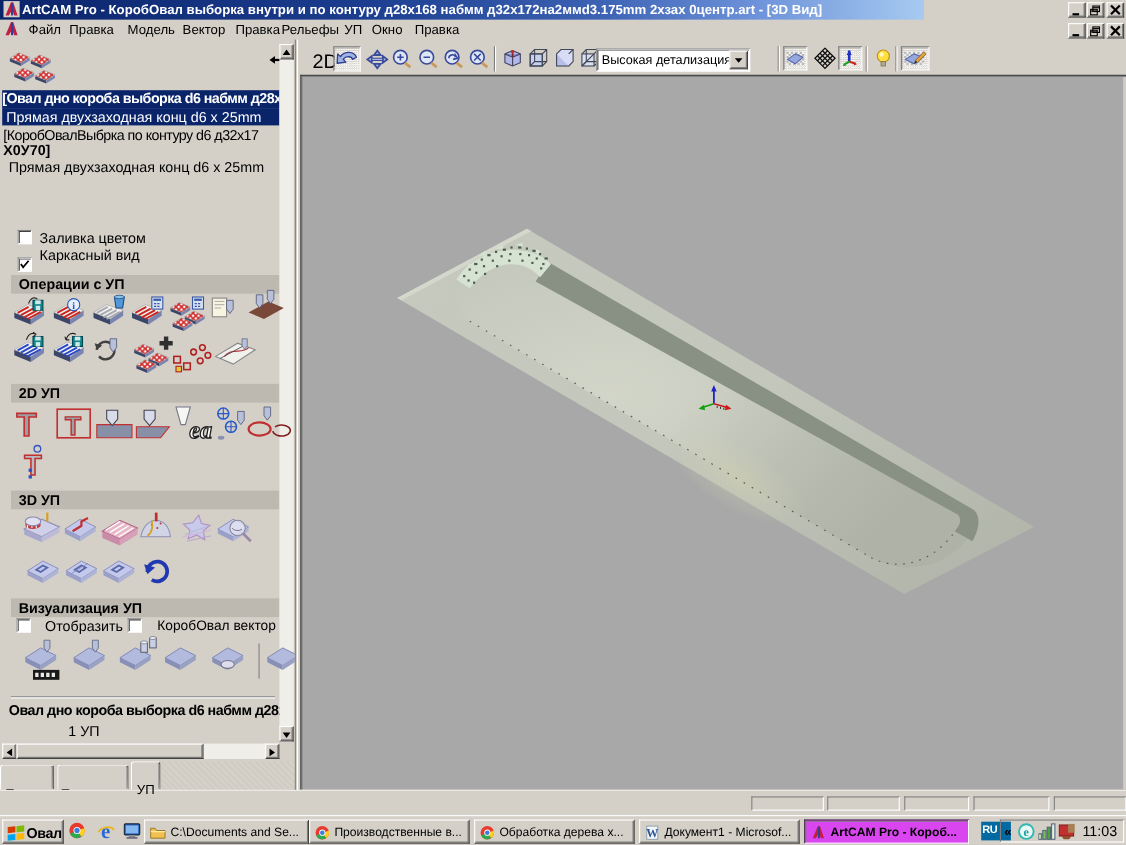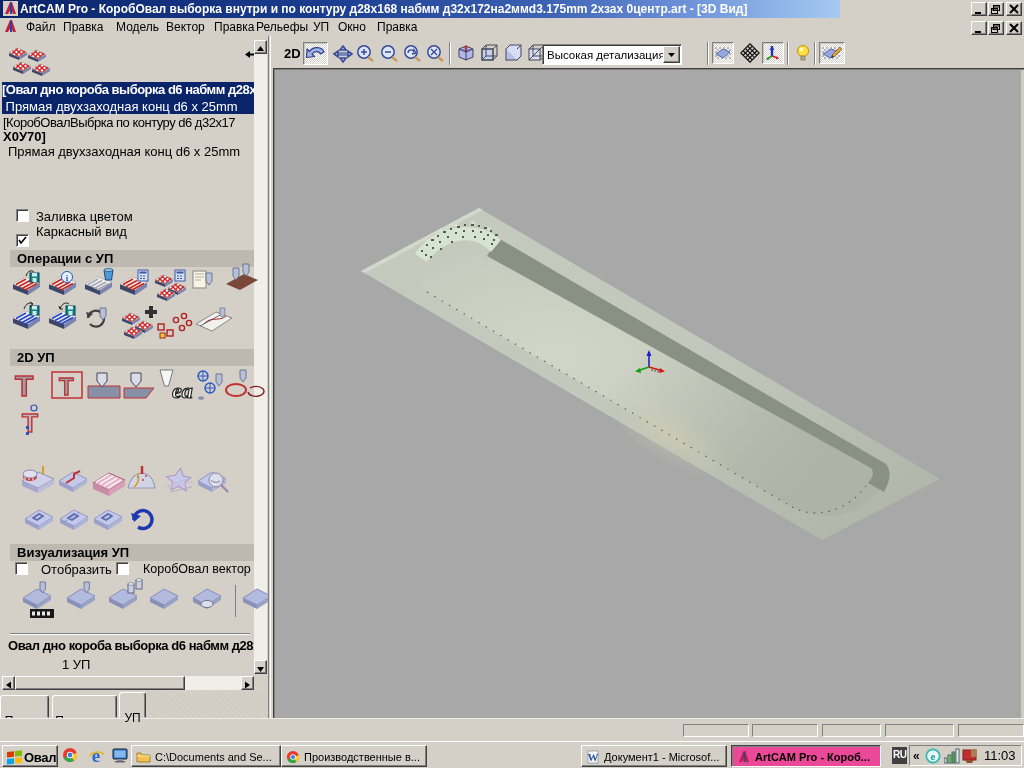--- a/index.html
+++ b/index.html
@@ -84,21 +84,21 @@
       </svg>
     </div>
   <div class="wbtn" style="left:1006px;top:3px">
       <svg width="14" height="12">
         <path d="M3 2 L11 10 M11 2 L3 10" stroke="#000" stroke-width="2"></path>
       </svg>
     </div>
 </div>
 
 <div id="toolbar" class="abs">
-  <div class="abs" style="left:18px;top:10px;font-weight:bold;font-size:13px;color:#000">2D</div>
+  <div class="abs" style="left:18px;top:10px;font-weight:normal;font-size:18px;color:#000">2D</div>
 
   <div class="abs sunk2" style="left:37px;top:6px;width:25px;height:23px"><svg width="23" height="21">
         <path d="M20 9 C18 3.5 9 3 5.5 8.5 L3 6 L2.5 14.5 L10.5 13.5 L8 11 C10.5 7.5 15.5 8 16.5 11 Z" fill="#9fb2e2" stroke="#2e3e92" stroke-width="1.2" stroke-linejoin="round"></path>
       </svg></div>
 
   <svg class="abs" style="left:66px;top:8px" width="22" height="20">
       <g stroke="#3a4a9a" stroke-width="1.6" fill="#a8b8e0">
         <path d="M11 2 L14 6 L8 6 Z"></path>
         <path d="M11 18 L14 14 L8 14 Z"></path>
         <path d="M2 10 L6 7 L6 13 Z"></path>
@@ -227,20 +227,21 @@
   <div class="abs ptxt" style="left:36px;top:173px">Заливка цветом</div>
   <div class="cb" style="left:16px;top:198px">
       <svg width="11" height="11" style="position:absolute;left:0;top:0">
         <path d="M2 5 L4 8 L9 2" fill="none" stroke="#000" stroke-width="1.6"></path>
       </svg>
     </div>
   <div class="abs ptxt" style="left:36px;top:188px">Каркасный вид</div>
 
   <div class="hdr" style="top:214px">Операции с УП</div>
   <div class="hdr" style="top:313px">2D УП</div>
+  <div class="hdr" style="top:410px">3D УП</div>
   <div class="hdr" style="top:508px">Визуализация УП</div>
 
   <div class="cb" style="left:15px;top:526px"></div>
   <div class="abs ptxt" style="left:41px;top:526px">Отобразить</div>
   <div class="cb" style="left:116px;top:526px"></div>
   <div class="abs ptxt" style="left:143px;top:526px;font-size:12.5px">КоробОвал вектор</div>
 
   <div class="abs" style="left:10px;top:597px;width:240px;height:1px;background:#808080"></div>
   <div class="abs" style="left:10px;top:598px;width:240px;height:1px;background:#fff"></div>
   <div class="abs ptxt" style="left:8px;top:602px;font-weight:bold;letter-spacing:-0.45px">Овал дно короба выборка d6 набмм д28x</div>
@@ -684,36 +685,46 @@
   <div class="tbtn" style="left:281px;width:146px">
     <svg width="14" height="14" style="position:absolute;left:4px;top:4px" viewBox="0 0 16 16">
         <circle cx="8" cy="8" r="7" fill="#e83b2e"></circle>
         <path d="M8 8 L1.5 11 A7 7 0 0 0 12 13.5 Z" fill="#2da94f"></path>
         <path d="M8 8 L12 13.5 A7 7 0 0 0 14.8 6 Z" fill="#ffd01a"></path>
         <circle cx="8" cy="8" r="3.2" fill="#fff"></circle>
         <circle cx="8" cy="8" r="2.4" fill="#3e7de0"></circle>
       </svg>
     <span style="position:absolute;left:22px;top:5px">Производственные в...</span>
   </div>
+  <div class="tbtn" style="left:431px;width:146px">
+    <svg width="14" height="14" style="position:absolute;left:4px;top:4px" viewBox="0 0 16 16">
+        <circle cx="8" cy="8" r="7" fill="#e83b2e"></circle>
+        <path d="M8 8 L1.5 11 A7 7 0 0 0 12 13.5 Z" fill="#2da94f"></path>
+        <path d="M8 8 L12 13.5 A7 7 0 0 0 14.8 6 Z" fill="#ffd01a"></path>
+        <circle cx="8" cy="8" r="3.2" fill="#fff"></circle>
+        <circle cx="8" cy="8" r="2.4" fill="#3e7de0"></circle>
+      </svg>
+    <span style="position:absolute;left:22px;top:5px">Обработка дерева х...</span>
+  </div>
   <div class="tbtn" style="left:581px;width:146px">
     <svg width="14" height="14" style="position:absolute;left:4px;top:4px">
         <rect x="2" y="1" width="10" height="12" fill="#f4f6fa" stroke="#8899aa" stroke-width="0.8"></rect>
         <text x="7" y="11" font-size="11" font-weight="bold" fill="#2b5797" text-anchor="middle" font-family="Liberation Serif">W</text>
       </svg>
     <span style="position:absolute;left:22px;top:5px">Документ1 - Microsof...</span>
   </div>
-  <div class="tbtn" style="left:731px;width:150px;border-color:#404040 #ffffff #ffffff #404040;box-shadow:inset 1px 1px 0 #808080;background:#ec4899;font-weight:bold">
+  <div class="tbtn" style="left:731px;width:150px;border-color:#404040 #ffffff #ffffff #404040;box-shadow:inset 1px 1px 0 #808080;background:#d946ef;font-weight:bold">
     <svg width="14" height="14" style="position:absolute;left:5px;top:4px" viewBox="0 0 15 15">
         <path d="M2 13 L7 1 L9 1 L13 13 L10 13 L8 8 L5 13 Z" fill="#c02040"></path>
         <rect x="7" y="2" width="2" height="11" fill="#3040a0"></rect>
       </svg>
     <span style="position:absolute;left:23px;top:5px">ArtCAM Pro - Короб...</span>
   </div>
 
-  <div class="abs" style="left:892px;top:5px;width:15px;height:17px;background:#404040">
+  <div class="abs" style="left:892px;top:5px;width:27px;height:17px;background:#0369a1">
       <span style="position:absolute;left:1px;top:2px;font-size:10px;font-weight:bold;color:#fff;letter-spacing:-0.5px">RU</span>
     </div>
   <div class="abs" style="left:909px;top:3px;width:113px;height:21px;border:1px solid;border-color:#808080 #fff #fff #808080"></div>
   <div class="abs" style="left:913px;top:7px;font-size:12px;font-weight:bold;color:#000">«</div>
   <svg class="trayicon" style="left:925px;top:6px" width="17" height="17">
       <circle cx="8" cy="8" r="7.5" fill="#30b8b0"></circle>
       <circle cx="8" cy="8" r="5.8" fill="#e8f8f6"></circle>
       <text x="8" y="12" font-size="11" font-weight="bold" fill="#18a098" text-anchor="middle" font-family="Liberation Serif">e</text>
     </svg>
   <svg class="trayicon" style="left:944px;top:6px" width="17" height="17">

